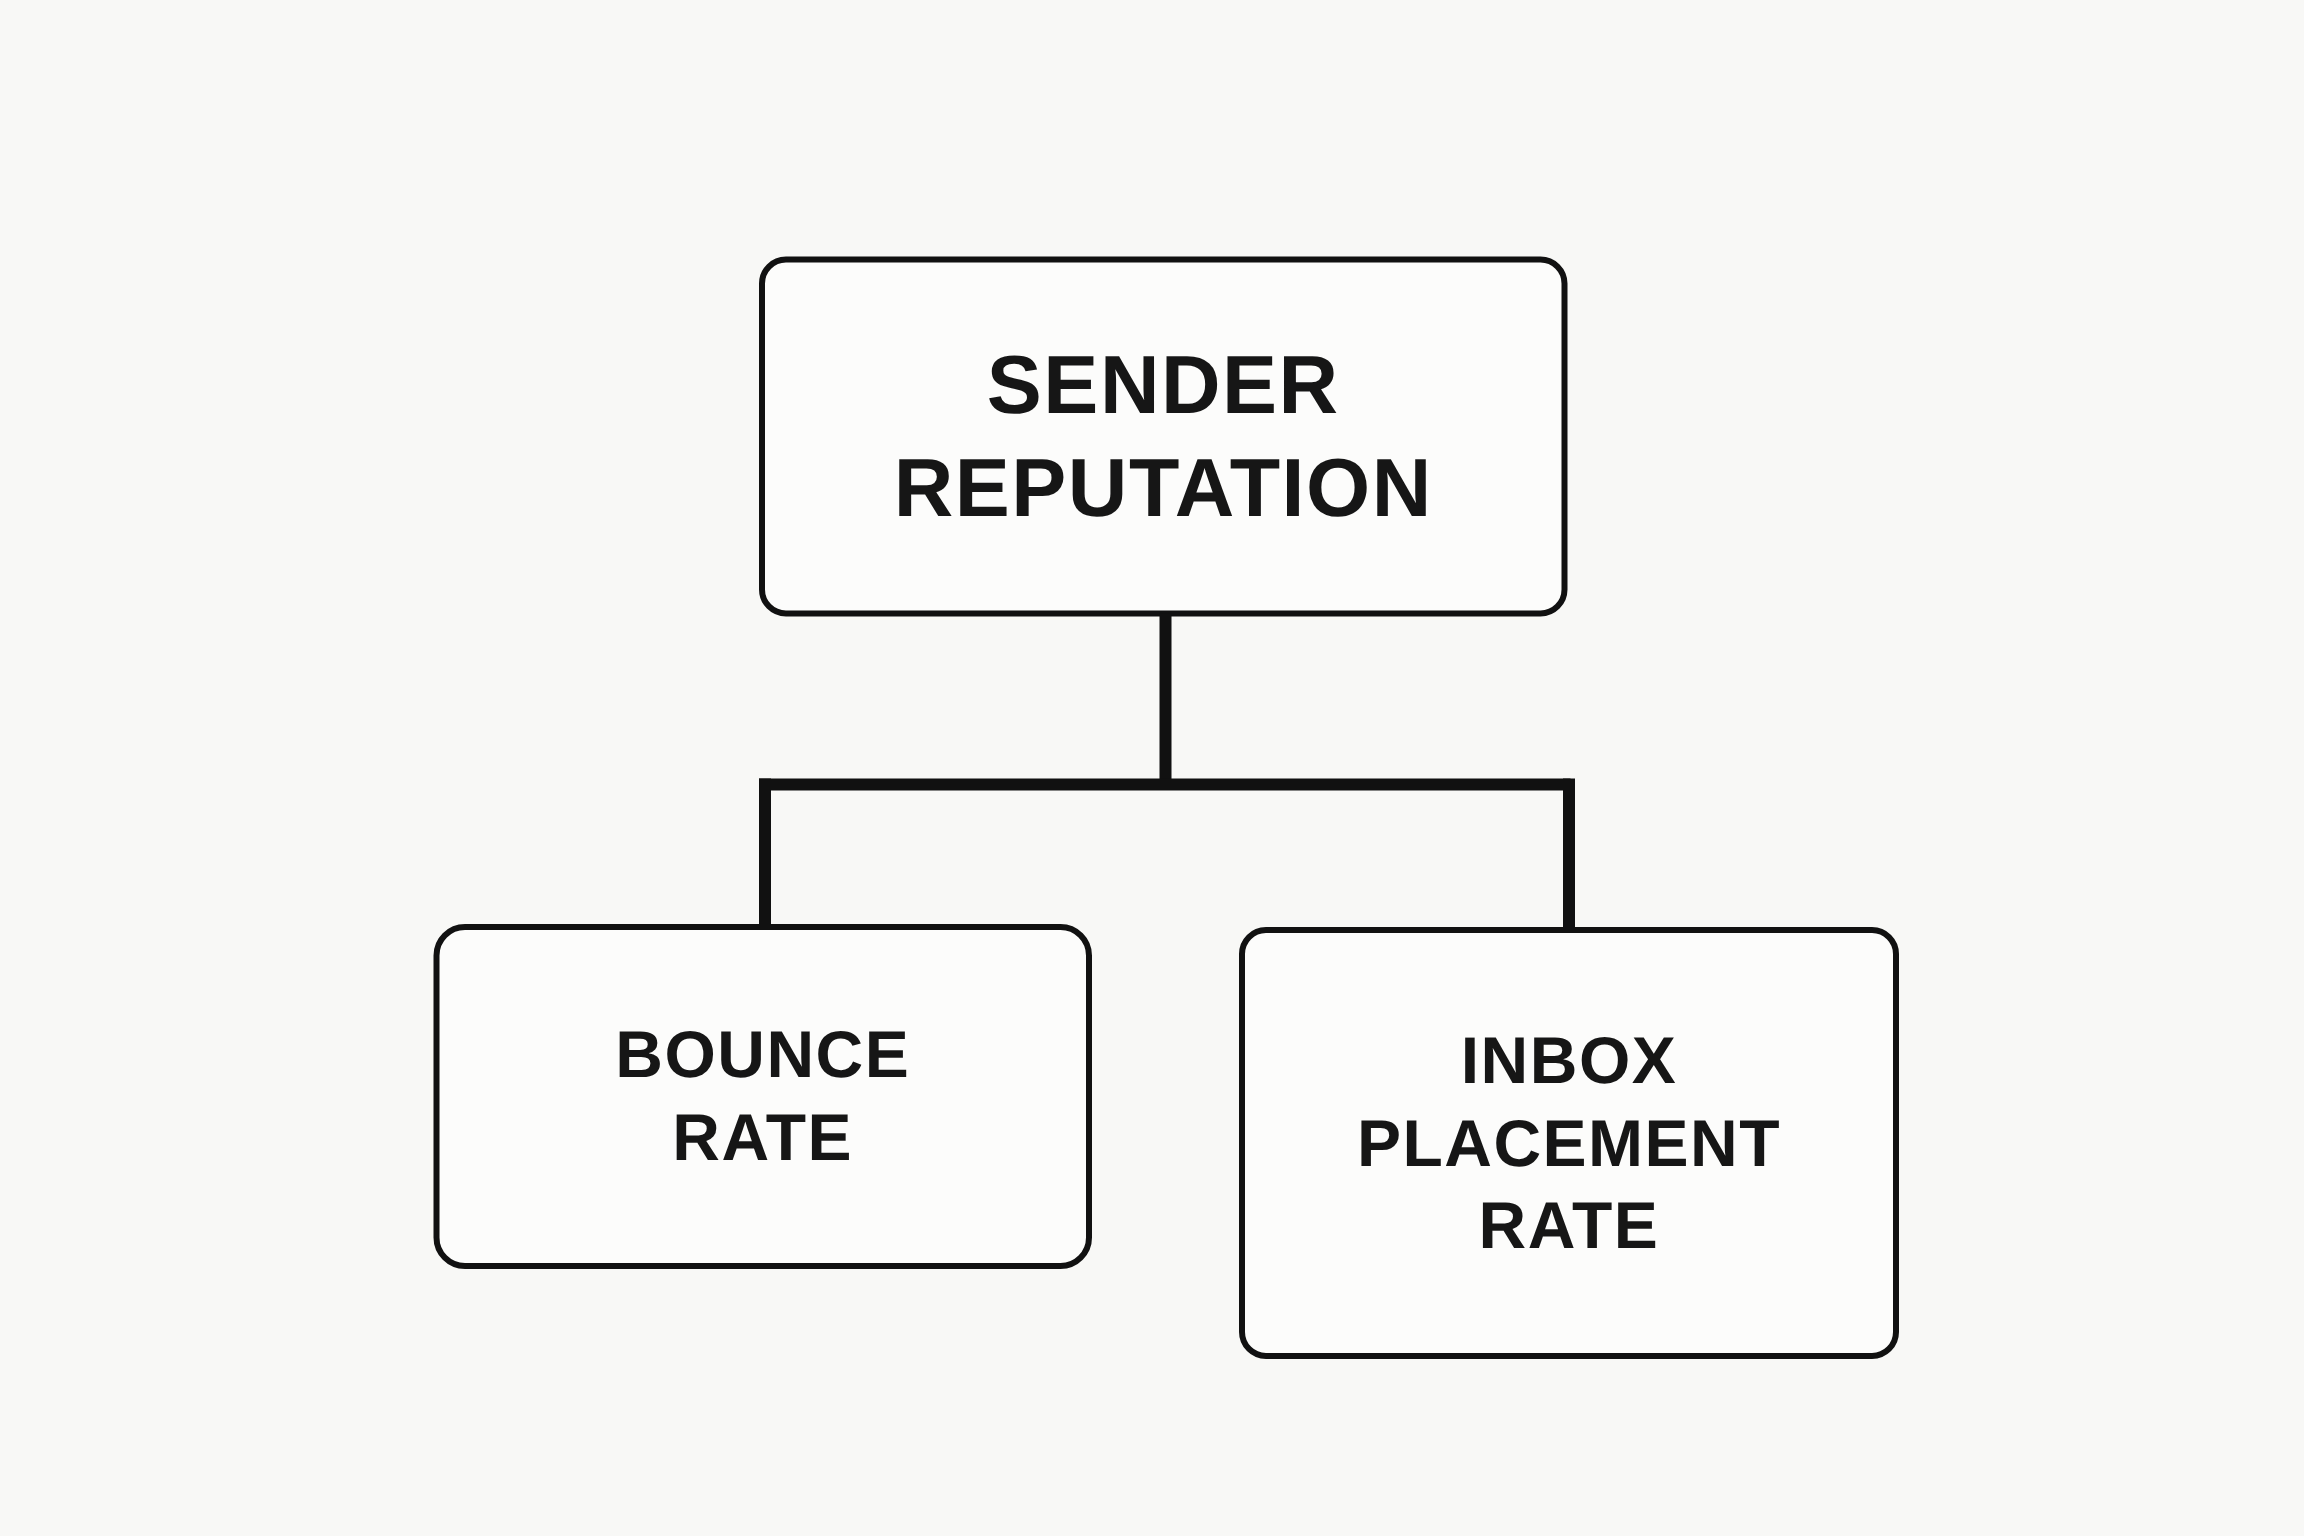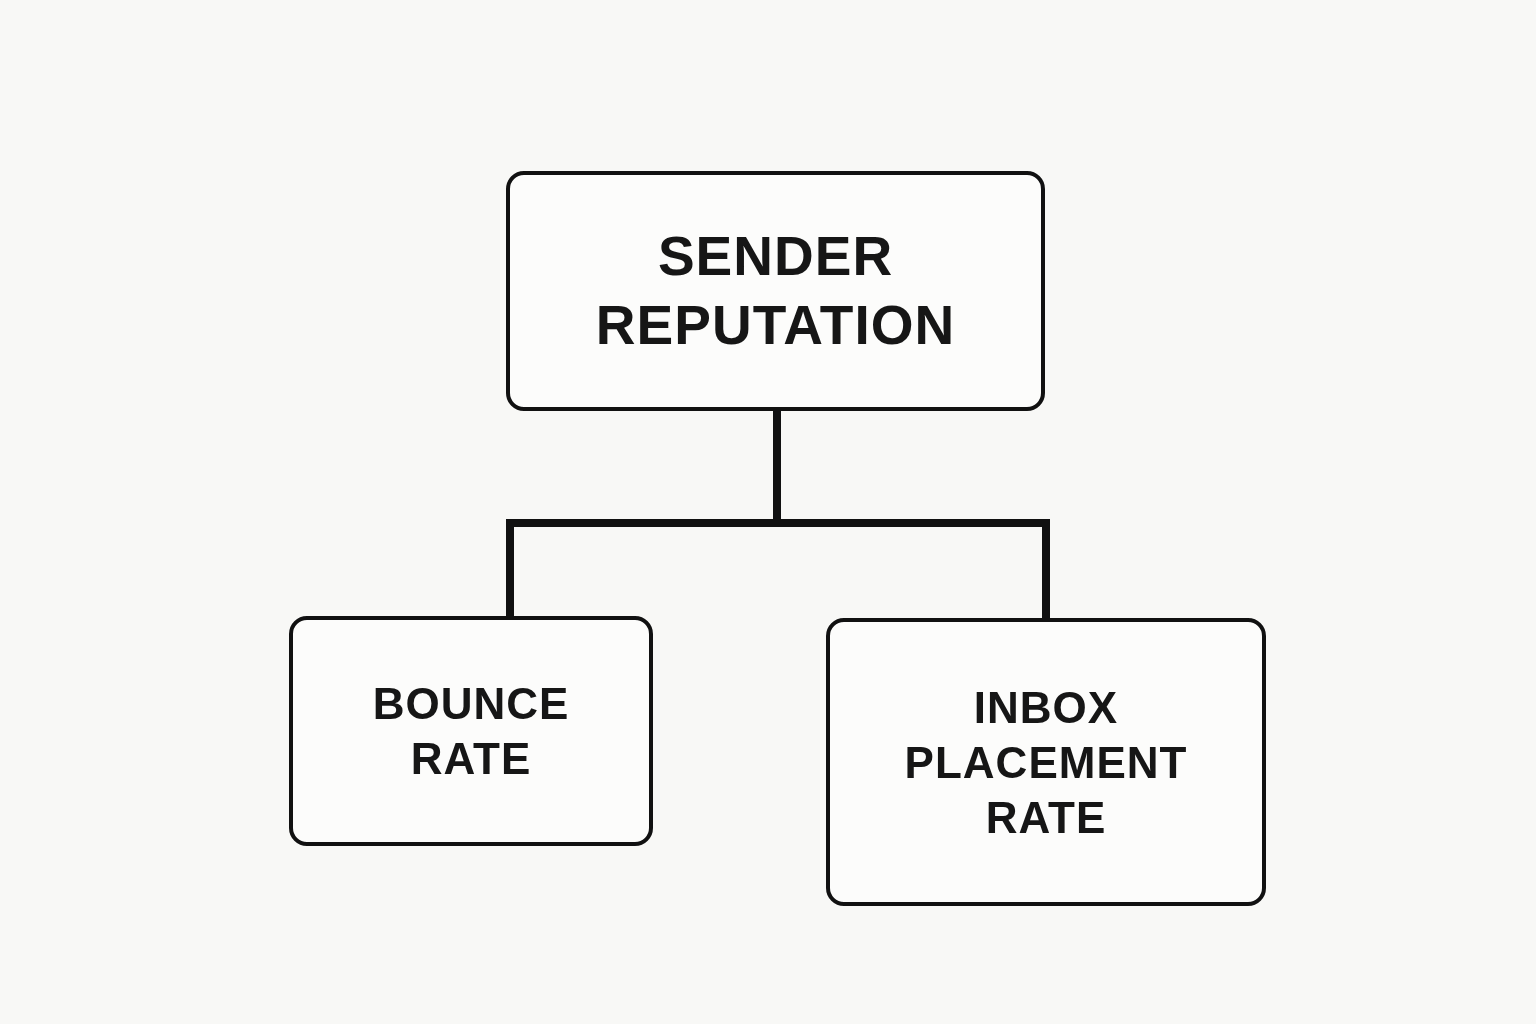--- a/index.html
+++ b/index.html
@@ -43,21 +43,21 @@
   .node-root .label{
     font-size:55px;
     line-height:69px;
   }
   .node-child .label{
     font-size:44px;
     line-height:55px;
   }
   .node-left{
     left:281px; top:608px;
-    width:364px; height:230px;
+    width:439px; height:230px;border-radius:21px;
   }
   .node-right{
     left:818px; top:610px;
     width:440px; height:288px;
   }
   .connector{
     position:absolute;
     background:var(--line);
   }
   .conn-stem{

